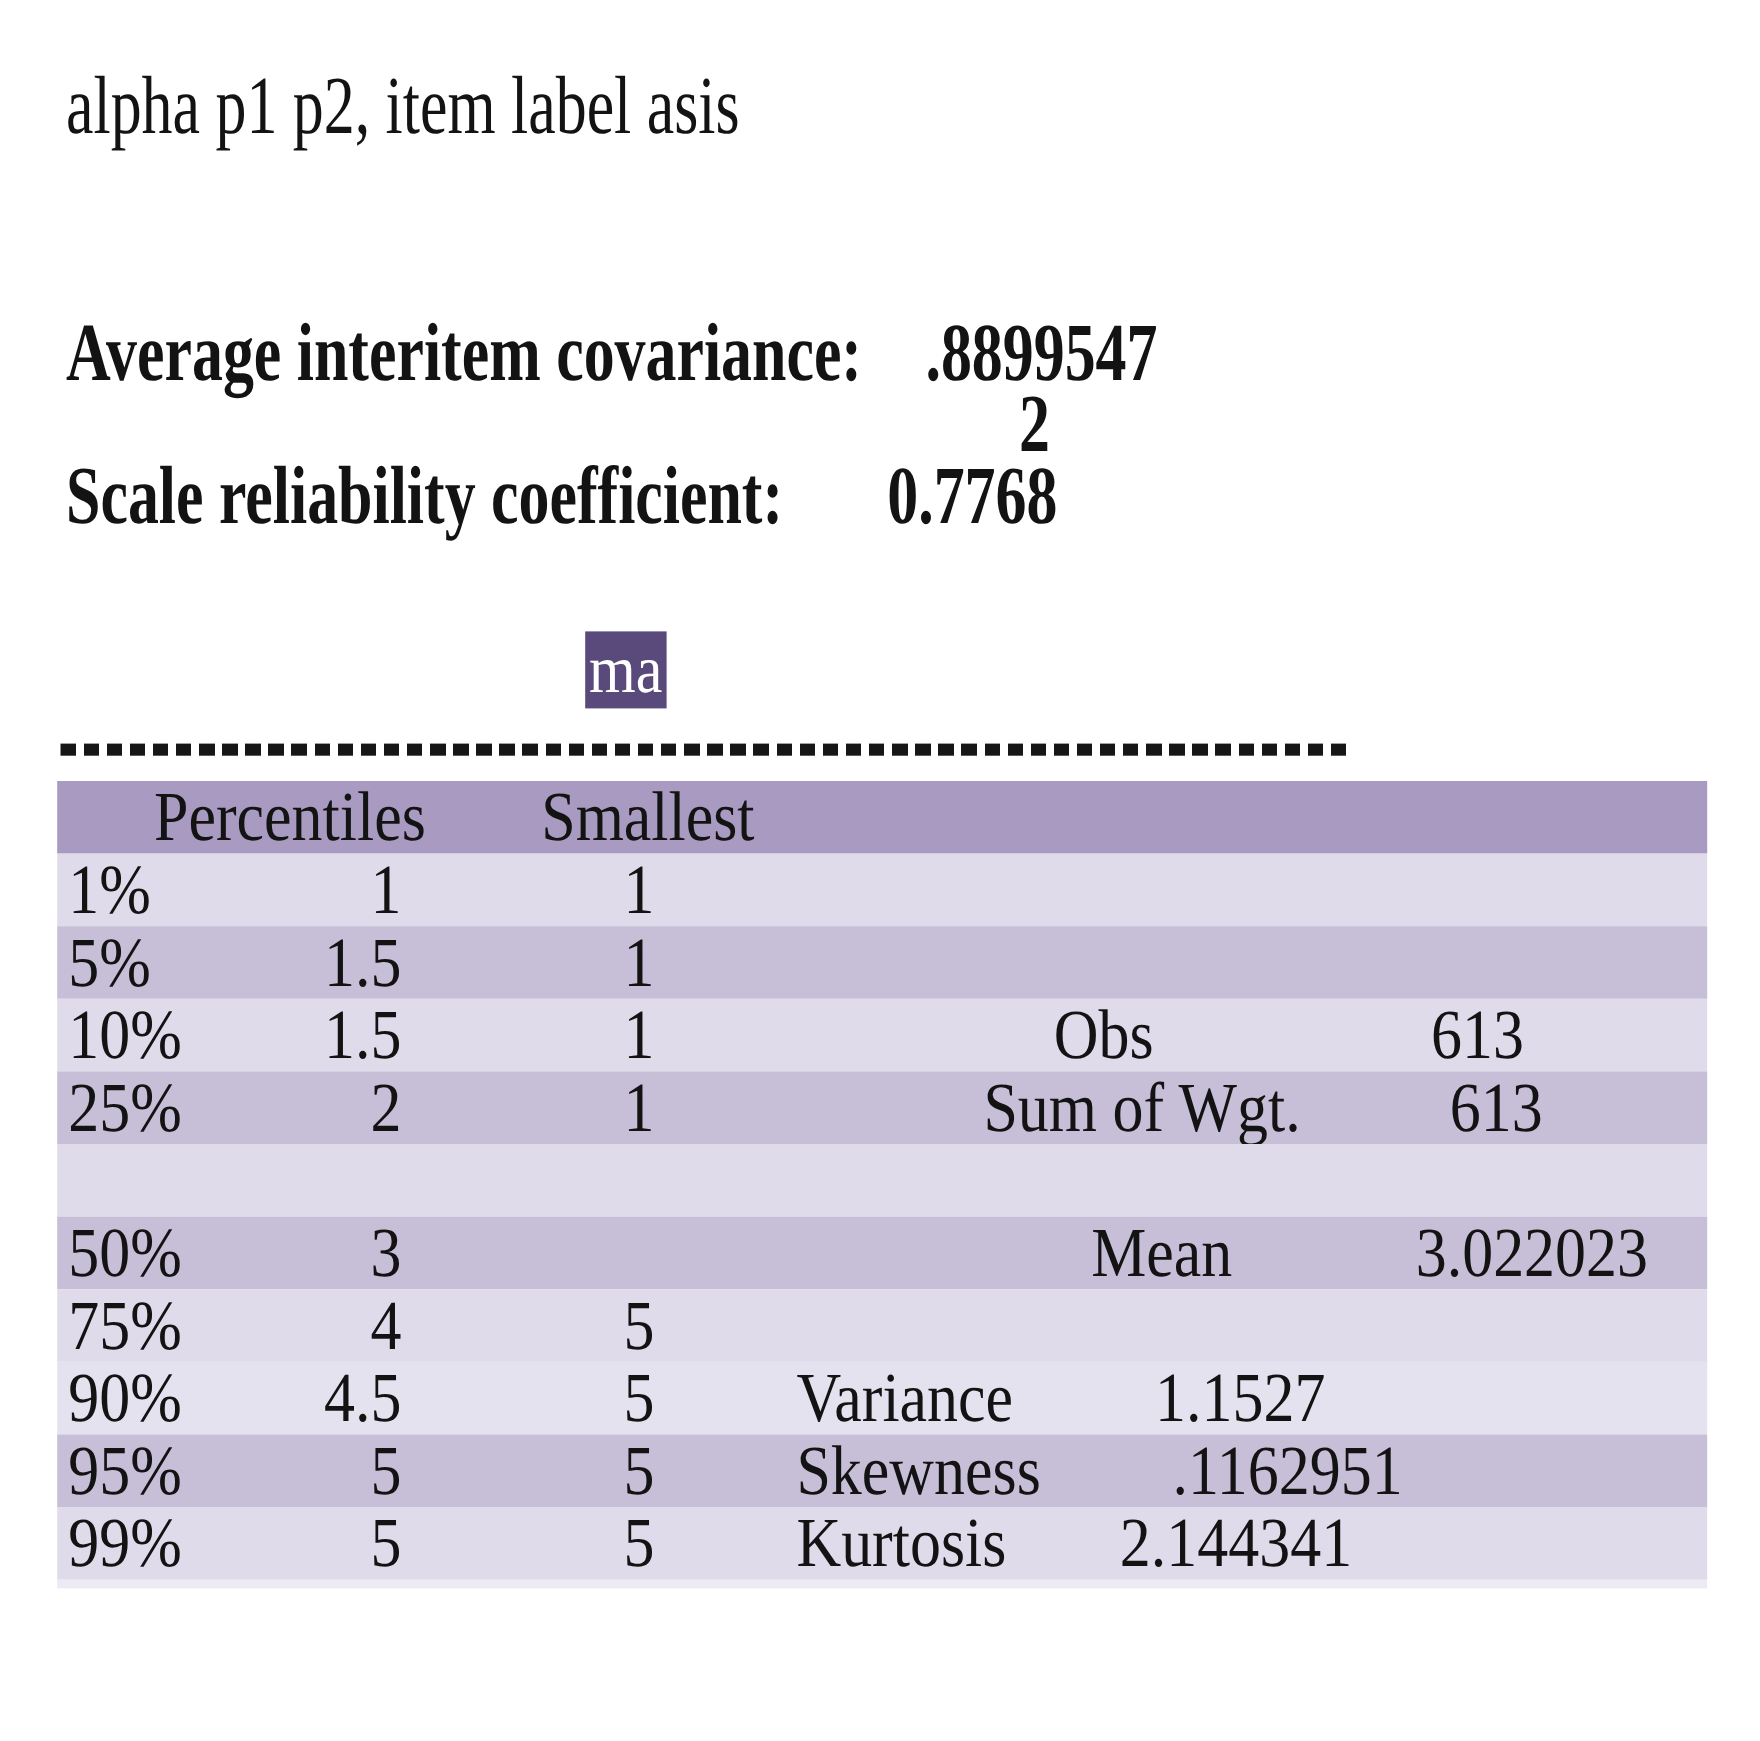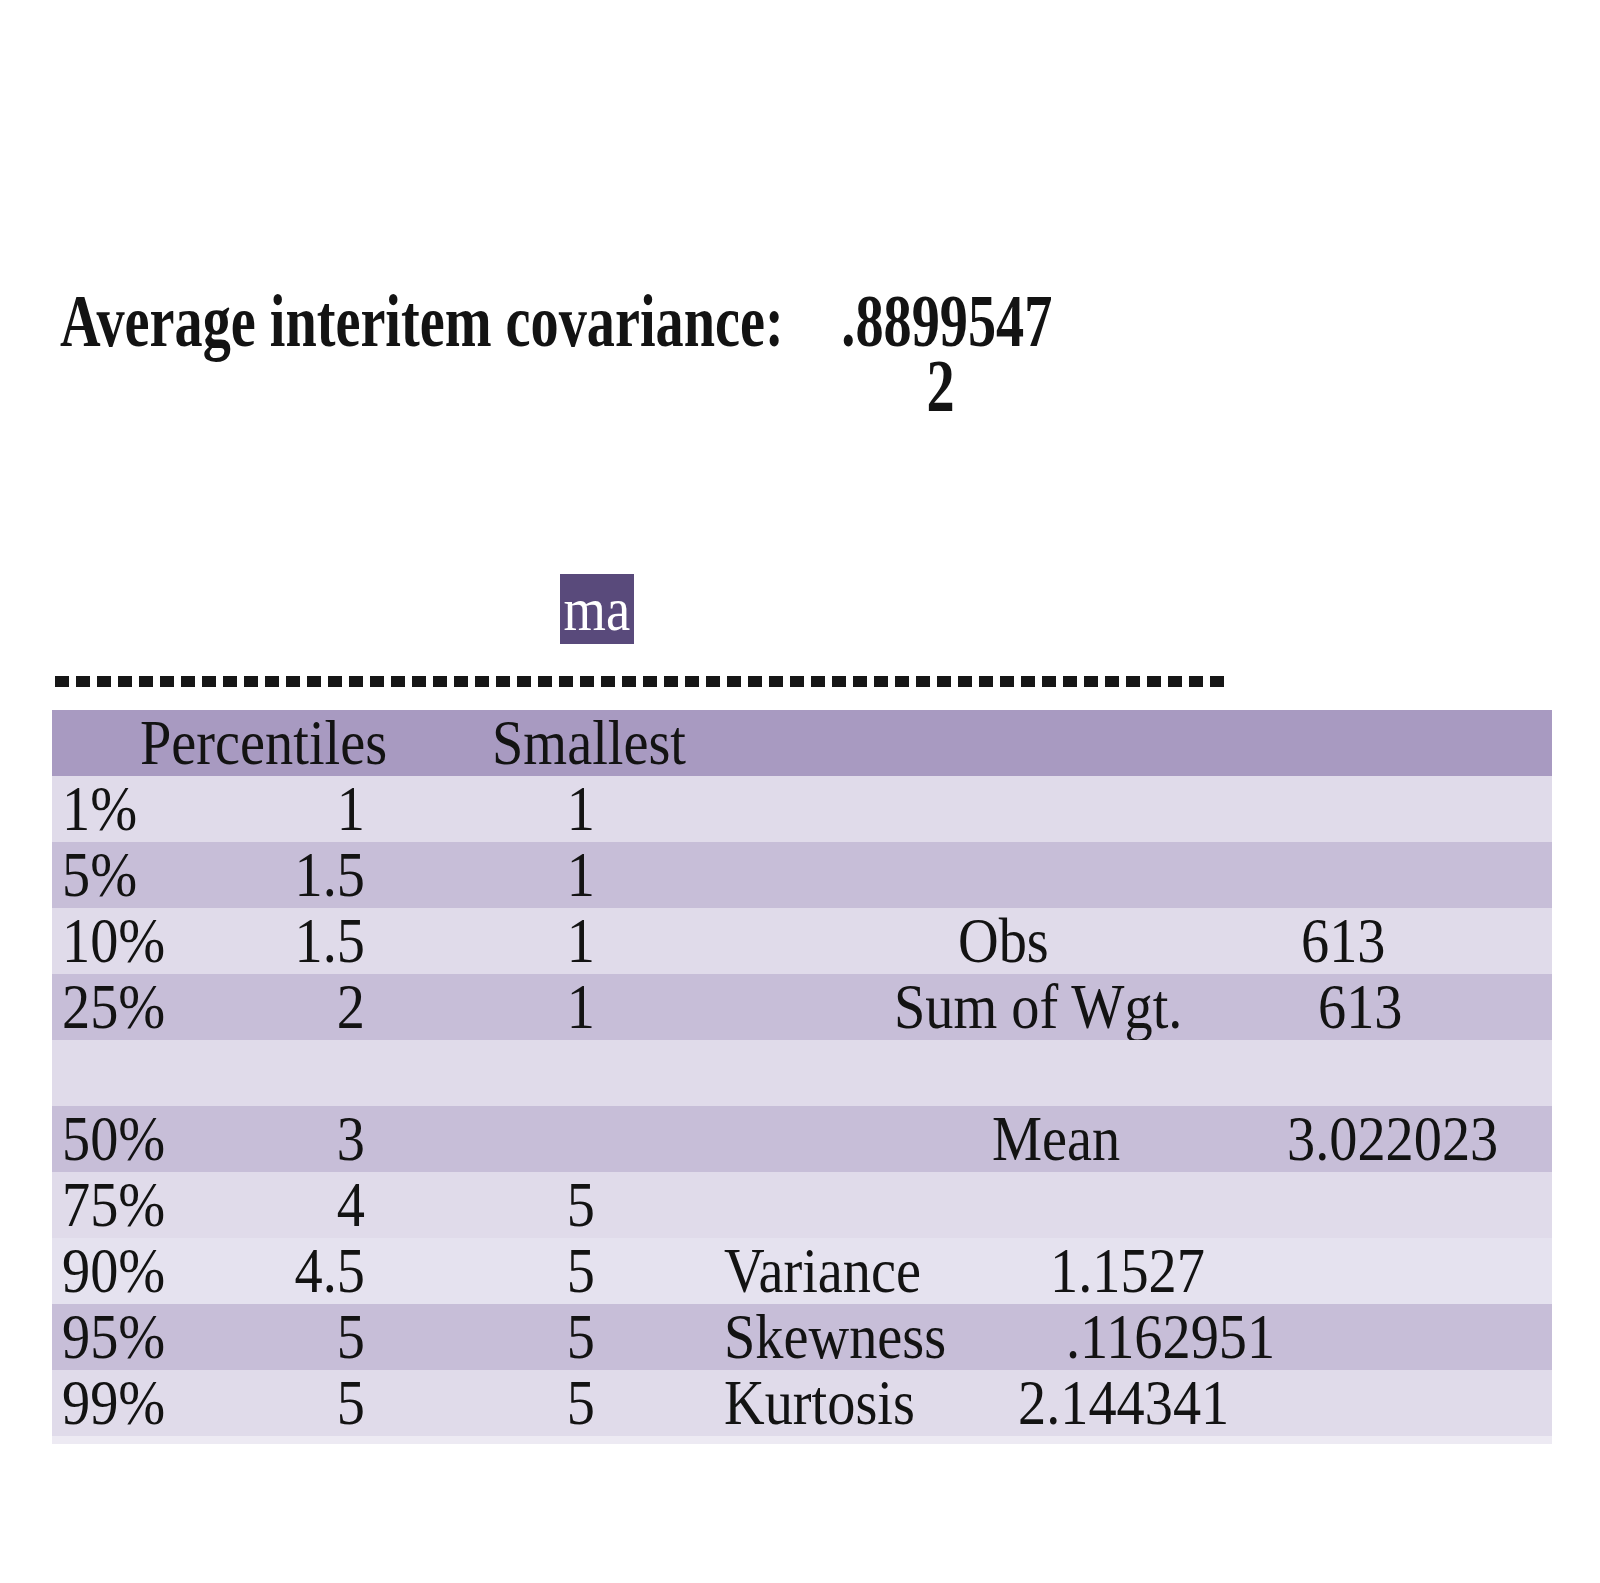--- a/index.html
+++ b/index.html
@@ -36,21 +36,21 @@
   .arow{position:relative;height:65px;line-height:65px;}
   .alabel{position:absolute;left:0;top:0;}
   .avalue{position:absolute;top:0;transform:scaleX(.75);transform-origin:100% 50%;white-space:pre;}
   .av0{right:8px;}
   .av1{right:106px;}
   .av2{right:99px;}
 
   
   .chip{position:absolute;left:532px;top:574px;width:74px;height:70px;
         background:var(--banner-bg);color:var(--banner-text);
-        display:flex;align-items:center;justify-content:center;font-size:62px;margin-left:28px;}
+        display:flex;align-items:center;justify-content:center;font-size:62px;}
   .chip .t{display:inline-block;transform:scaleX(.88);transform-origin:50% 50%;}
 
   
   .dashes{position:absolute;left:55px;top:676px;width:1172px;height:11px;
           background:repeating-linear-gradient(90deg,#161616 0 14px,transparent 14px 21px);}
 
   
   .dtable{position:absolute;left:52px;top:710px;width:1500px;font-size:64px;}
   .trow{position:relative;height:66px;}
   .tone-d{background:var(--row-dark);}
@@ -72,29 +72,34 @@
   .sl-var{left:672px;}   .sv-var{left:998px;}
   .sl-skew{left:672px;}  .sv-skew{left:1014px;}
   .sl-kurt{left:672px;}  .sv-kurt{left:966px;}
 </style>
 </head>
 <body>
 
 <div class="canvas">
 
   <div class="cmd">
+    <div class="line"><span class="sq">alpha p1 p2, item label asis</span></div>
   </div>
 
   <div class="astats">
     <div class="arow">
       <span class="alabel"><span class="sq">Average interitem covariance:</span></span>
       <span class="avalue av0">.8899547</span>
     </div>
     <div class="arow">
       <span class="avalue av1">2</span>
+    </div>
+    <div class="arow">
+      <span class="alabel"><span class="sq">Scale reliability coefficient:</span></span>
+      <span class="avalue av2">0.7768</span>
     </div>
   </div>
 
   <div class="chip">
     <span class="t">ma</span>
   </div>
 
   <div class="dashes"></div>
 
   <div class="dtable">

